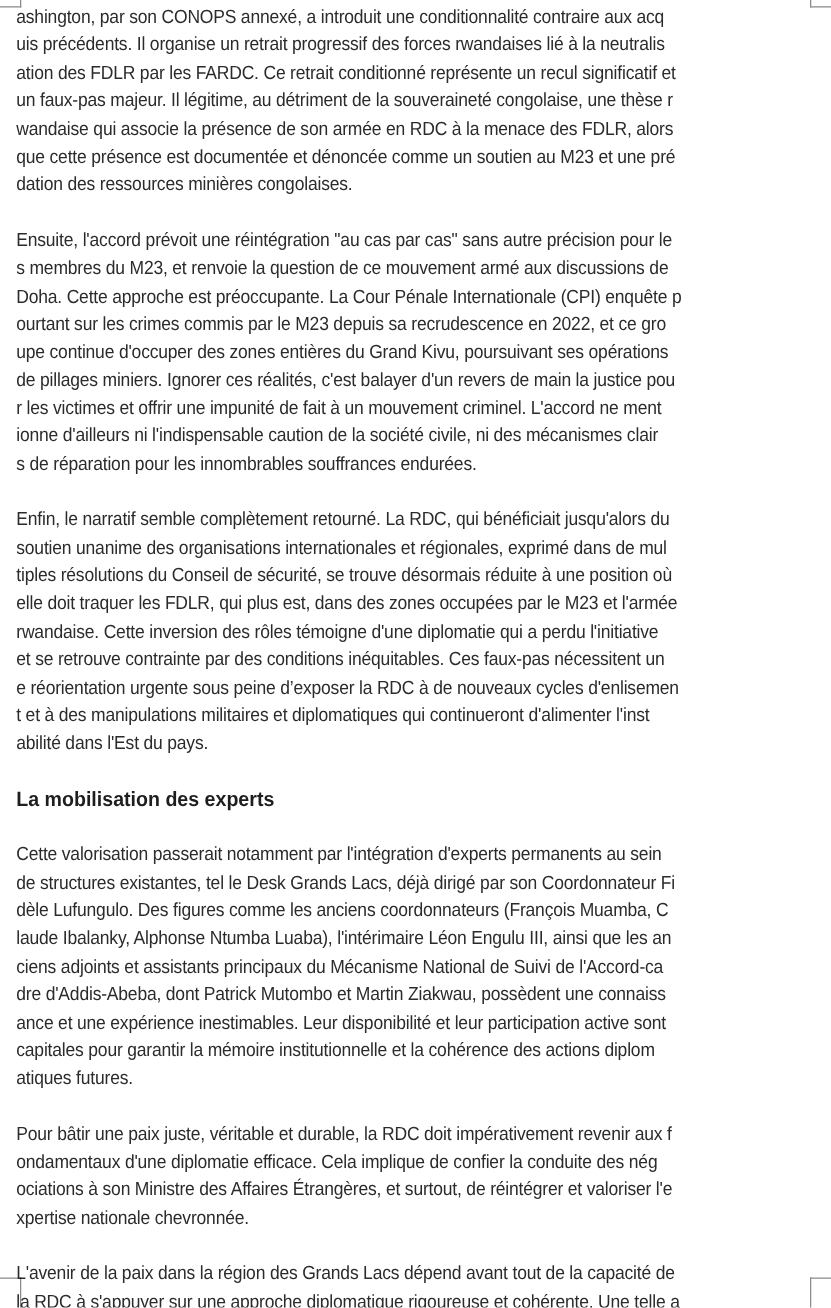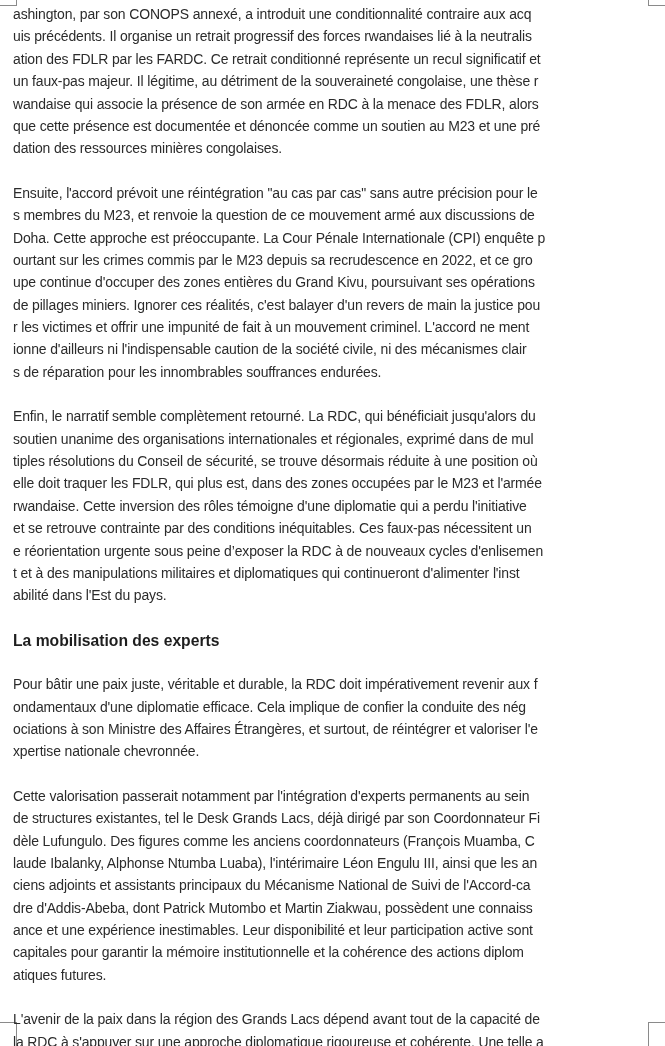--- a/index.html
+++ b/index.html
@@ -94,34 +94,34 @@
         <span class="line">rwandaise. Cette inversion des rôles témoigne d'une diplomatie qui a perdu l'initiative</span>
         <span class="line">et se retrouve contrainte par des conditions inéquitables. Ces faux-pas nécessitent un</span>
         <span class="line">e réorientation urgente sous peine d’exposer la RDC à de nouveaux cycles d'enlisemen</span>
         <span class="line">t et à des manipulations militaires et diplomatiques qui continueront d'alimenter l'inst</span>
         <span class="line">abilité dans l'Est du pays.</span>
       </p>
     </div>
   <div class="heading">La mobilisation des experts</div>
   <div id="after">
       <p class="para">
-        <span class="line">Pour bâtir une paix juste, véritable et durable, la RDC doit impérativement revenir aux f</span>
-        <span class="line">ondamentaux d'une diplomatie efficace. Cela implique de confier la conduite des nég</span>
-        <span class="line">ociations à son Ministre des Affaires Étrangères, et surtout, de réintégrer et valoriser l'e</span>
-        <span class="line">xpertise nationale chevronnée.</span>
-      </p>
-      <p class="para">
         <span class="line">Cette valorisation passerait notamment par l'intégration d'experts permanents au sein</span>
         <span class="line">de structures existantes, tel le Desk Grands Lacs, déjà dirigé par son Coordonnateur Fi</span>
         <span class="line">dèle Lufungulo. Des figures comme les anciens coordonnateurs (François Muamba, C</span>
         <span class="line">laude Ibalanky, Alphonse Ntumba Luaba), l'intérimaire Léon Engulu III, ainsi que les an</span>
         <span class="line">ciens adjoints et assistants principaux du Mécanisme National de Suivi de l'Accord-ca</span>
         <span class="line">dre d'Addis-Abeba, dont Patrick Mutombo et Martin Ziakwau, possèdent une connaiss</span>
         <span class="line">ance et une expérience inestimables. Leur disponibilité et leur participation active sont</span>
         <span class="line">capitales pour garantir la mémoire institutionnelle et la cohérence des actions diplom</span>
         <span class="line">atiques futures.</span>
       </p>
       <p class="para">
+        <span class="line">Pour bâtir une paix juste, véritable et durable, la RDC doit impérativement revenir aux f</span>
+        <span class="line">ondamentaux d'une diplomatie efficace. Cela implique de confier la conduite des nég</span>
+        <span class="line">ociations à son Ministre des Affaires Étrangères, et surtout, de réintégrer et valoriser l'e</span>
+        <span class="line">xpertise nationale chevronnée.</span>
+      </p>
+      <p class="para">
         <span class="line">L'avenir de la paix dans la région des Grands Lacs dépend avant tout de la capacité de</span>
         <span class="line">la RDC à s'appuyer sur une approche diplomatique rigoureuse et cohérente. Une telle a</span>
       </p>
     </div>
 </div>
 
 </body></html>

